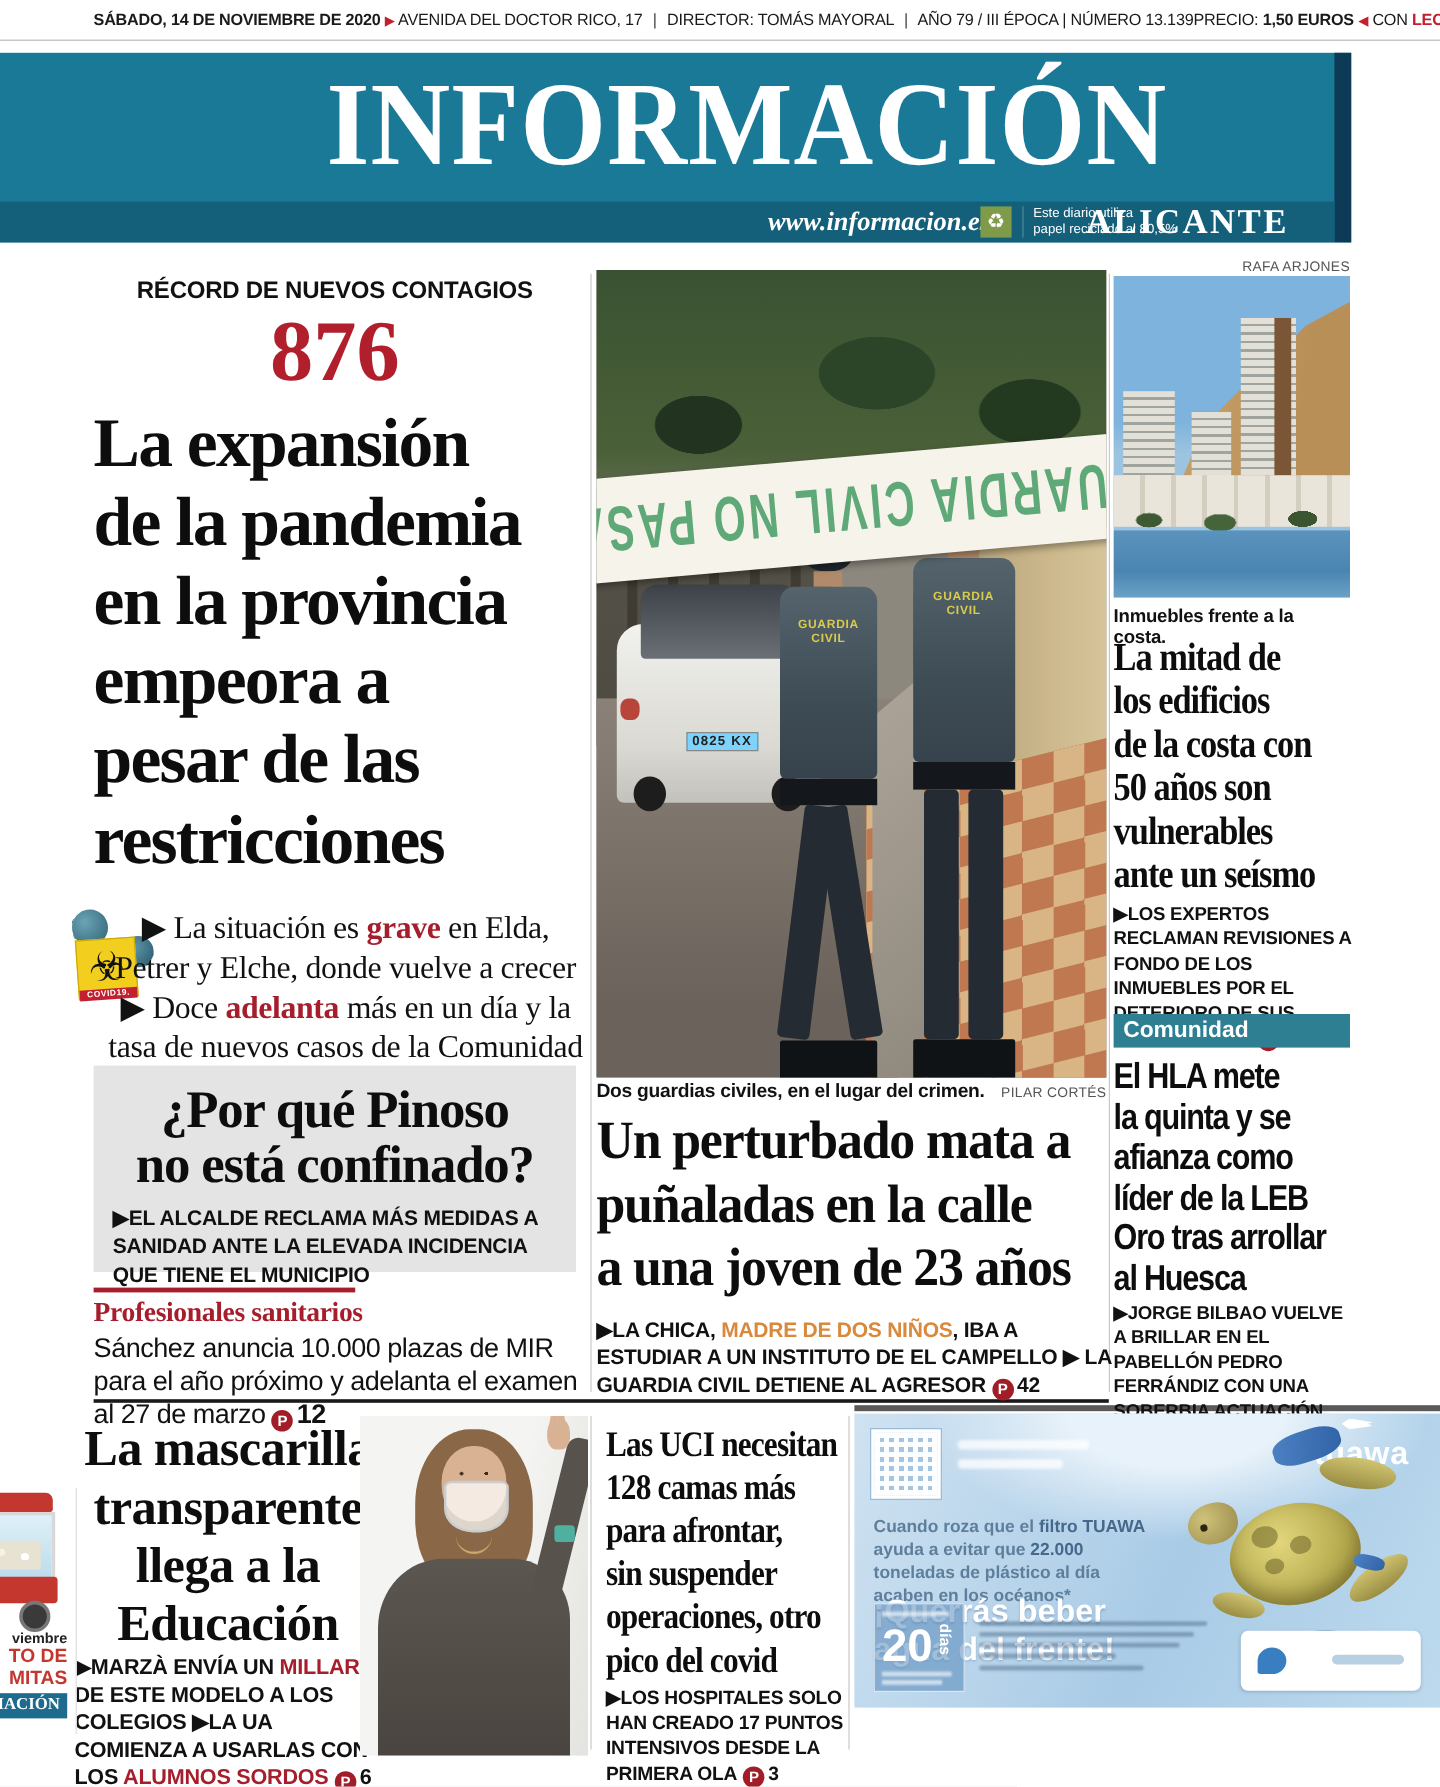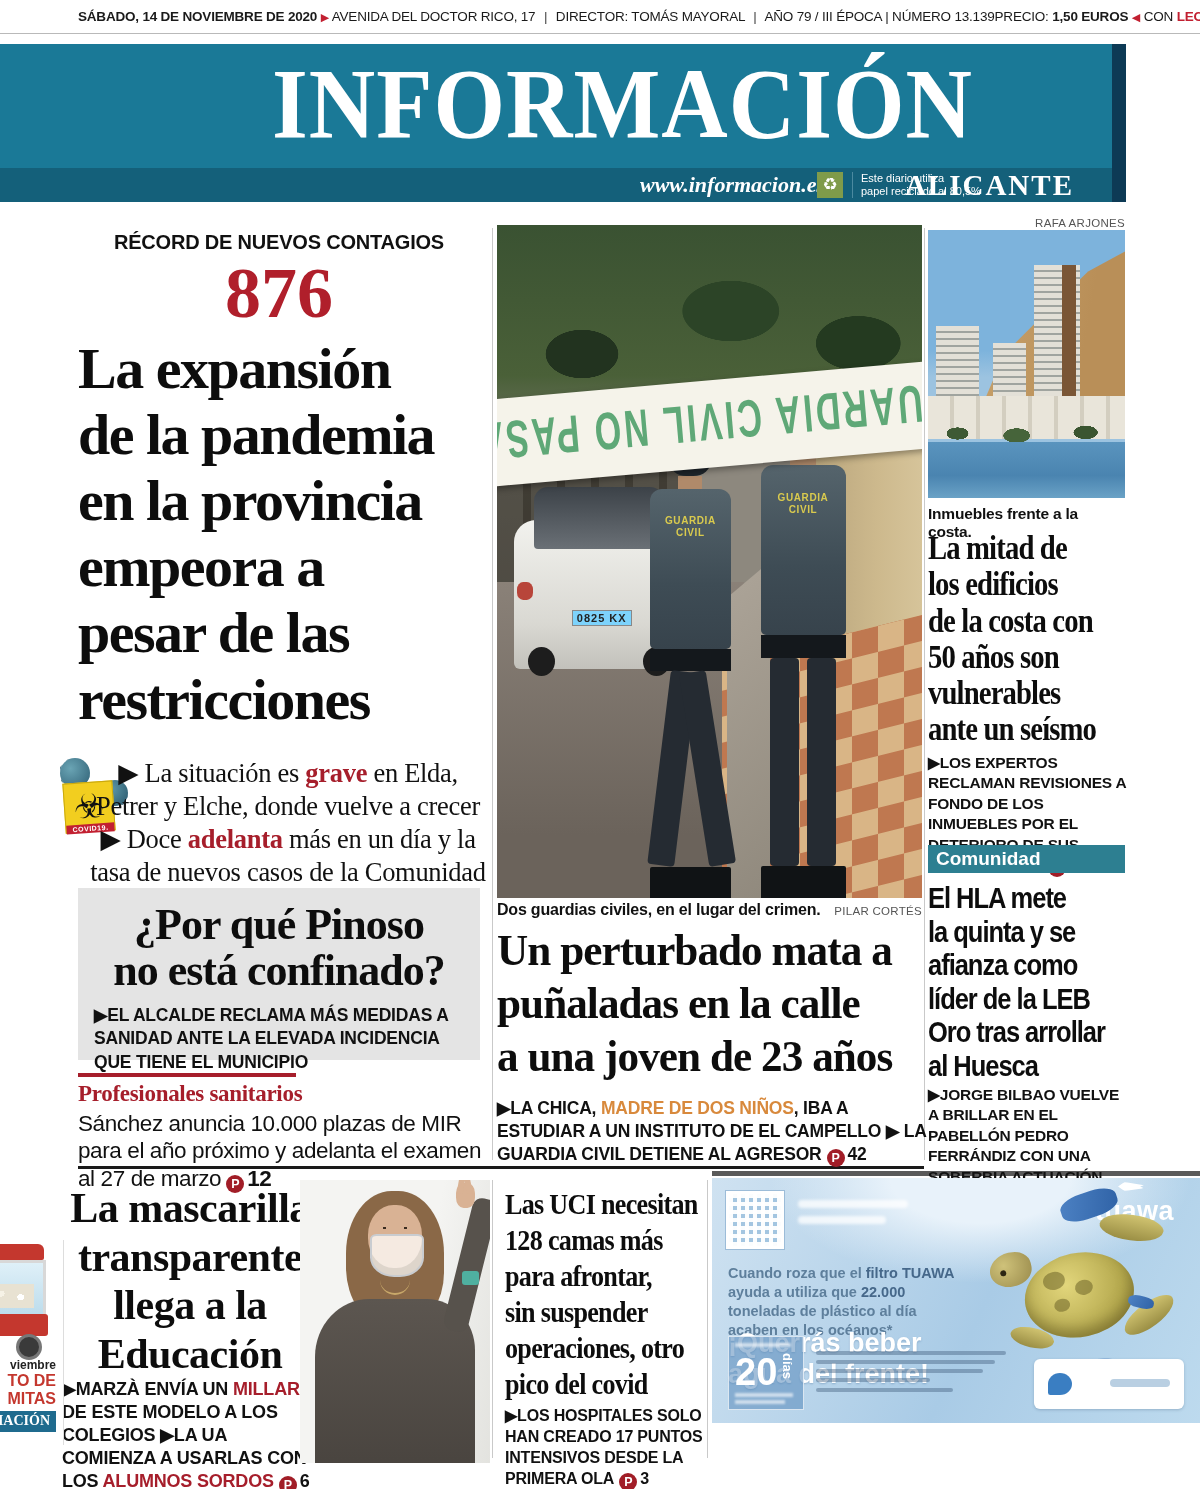--- a/index.html
+++ b/index.html
@@ -479,21 +479,21 @@
       <div class="tu-head">
           <span class="tu-eye"></span>
         </div>
       <div class="tu-f2 tu-flip"></div>
       <div class="tu-f3 tu-flip"></div>
     </div>
     <div class="bottle bo-1"></div>
     <div class="bottle bo-2"></div>
     <div class="bottle bo-3"></div>
     <div class="ad-copy">
-      <span>Cuando roza que el </span><b>filtro TUAWA</b><span> ayuda a utiliza que </span><b>22.000</b><span> toneladas de plástico al día acaben en los océanos*</span>
+      <span>Cuando roza que el </span><b>filtro TUAWA</b><span> ayuda a evitar que </span><b>22.000</b><span> toneladas de plástico al día acaben en los océanos*</span>
     </div>
     <div class="ad-tag">¡Querrás beber
 agua del frente!</div>
     <div class="ad-badge">
       <i style="top:6px;width:56px;"></i>
       <span class="b30">20</span>
       <span class="bdias">días</span>
       <i style="bottom:12px;width:58px;"></i>
       <i style="bottom:5px;width:50px;"></i>
     </div>

